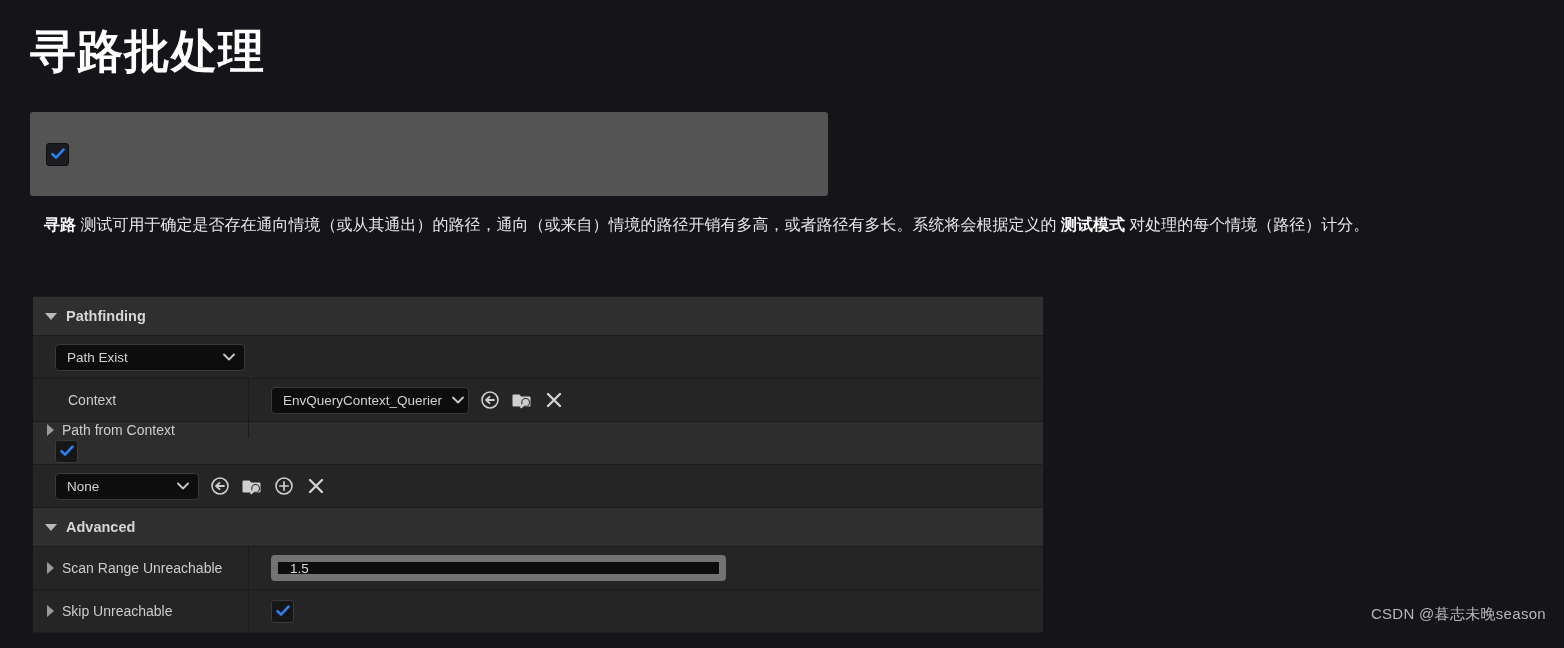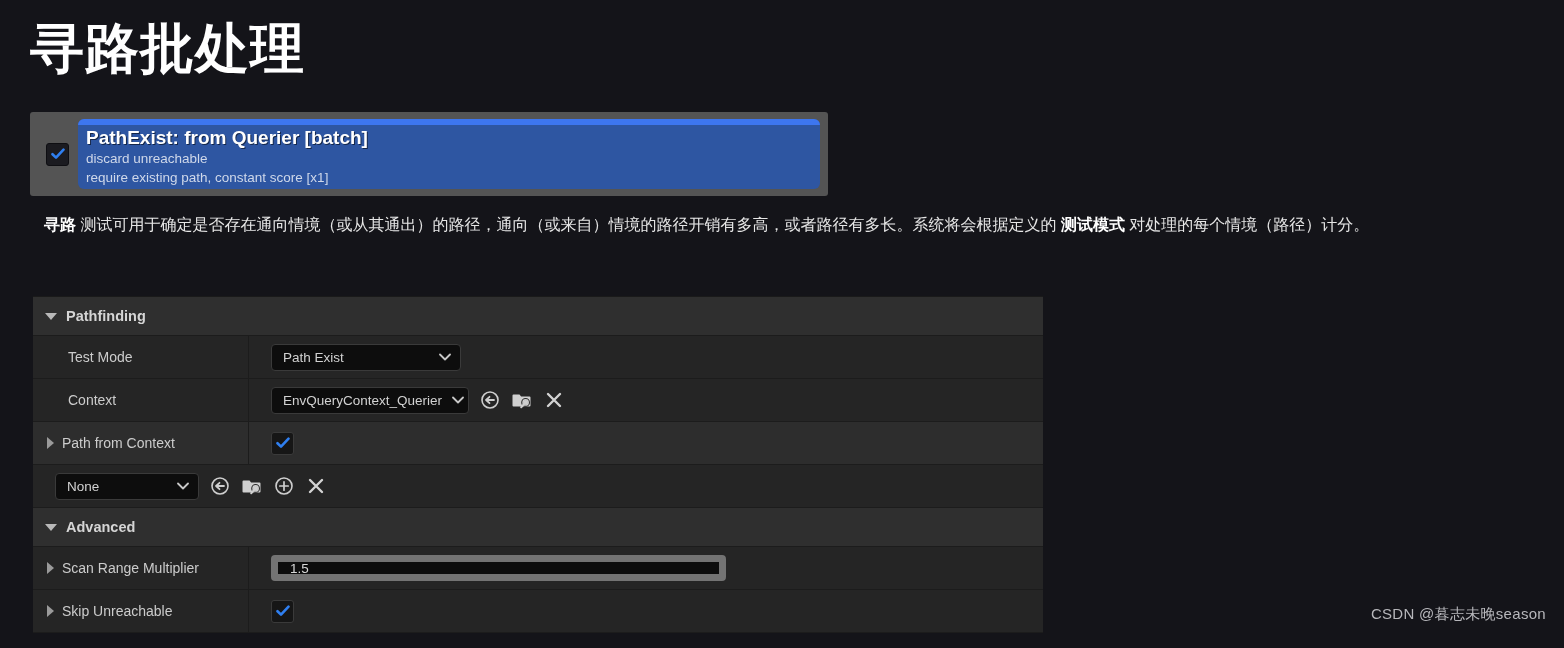--- a/index.html
+++ b/index.html
@@ -13,22 +13,22 @@
     overflow: hidden;
     font-family: "Liberation Sans", "DejaVu Sans", sans-serif;
     color: #e8e8e8;
     position: relative;
   }
 
   
   .page-title {
     position: absolute;
     left: 30px;
-    top: 16px;
-    font-size: 54px;
+    top: 24px;
+    font-size: 46px;
     font-weight: bold;
     letter-spacing: 1px;
     color: #ffffff;
     line-height: 1.2;
   }
 
   
   .node-frame {
     position: absolute;
     left: 30px;
@@ -139,21 +139,21 @@
     border-bottom: 6px solid transparent;
     border-left: 7px solid #9a9a9a;
   }
 
   .prop-row {
     display: flex;
     height: 42px;
     border-bottom: 1px solid #1c1c1c;
     background: #252525;
   }
-  .prop-row.alt { background: #2d2d2d; }
+  .prop-row.alt { background: #2d2d2d; flex-direction: column; }
   .prop-name {
     width: 216px;
     flex: none;
     display: flex;
     align-items: center;
     padding-left: 14px;
     box-sizing: border-box;
     border-right: 1px solid #1c1c1c;
     font-size: 14px;
     color: #cccccc;
@@ -241,43 +241,34 @@
 <body>
 
 <div class="page-title">寻路批处理</div>
 
 <div class="node-frame">
   <div class="node-check">
     <svg width="14" height="12" viewBox="0 0 14 12" aria-hidden="true">
       <path d="M1.5 6.2 L5 9.6 L12.5 1.6" stroke="#2f7ff0" stroke-width="2.6" fill="none" stroke-linecap="round" stroke-linejoin="round"></path>
     </svg>
   </div>
-  <div class="node-body">
-    <div class="node-topbar"></div>
-    <div class="node-title">PathExist: from Querier [batch]</div>
-    <div class="node-sub">discard unreachable</div>
-    <div class="node-sub">require existing path, constant score [x1]</div>
-  </div>
 </div>
 
 <div class="paragraph">
   <b>寻路</b><span> 测试可用于确定是否存在通向情境（或从其通出）的路径，通向（或来自）情境的路径开销有多高，或者路径有多长。系统将会根据定义的 </span><b>测试模式</b><span> 对处理的每个情境（路径）计分。</span>
 </div>
 
 <div class="details-panel">
 
   <div class="cat-header">
     <span class="tri-down"></span>
     <span class="cat-label">Pathfinding</span>
   </div>
 
   <div class="prop-row">
-    <div class="prop-name">
-      <span class="name-indent">Test Mode</span>
-    </div>
     <div class="prop-value">
       <div class="combo w-test">
         <span>Path Exist</span>
         <svg class="chev" viewBox="0 0 12 8">
             <path d="M1 1.5 L6 6.5 L11 1.5" stroke="#c8c8c8" stroke-width="1.8" fill="none" stroke-linecap="round" stroke-linejoin="round"></path>
           </svg>
       </div>
     </div>
   </div>
 
@@ -365,21 +356,21 @@
   </div>
 
   <div class="cat-header">
     <span class="tri-down"></span>
     <span class="cat-label">Advanced</span>
   </div>
 
   <div class="prop-row">
     <div class="prop-name">
       <span class="tri-right"></span>
-      <span>Scan Range Multiplier</span>
+      <span>Scan Range Unreachable</span>
     </div>
     <div class="prop-value">
       <div class="num-field">
         <span>1.5</span>
       </div>
     </div>
   </div>
 
   <div class="prop-row">
     <div class="prop-name">

